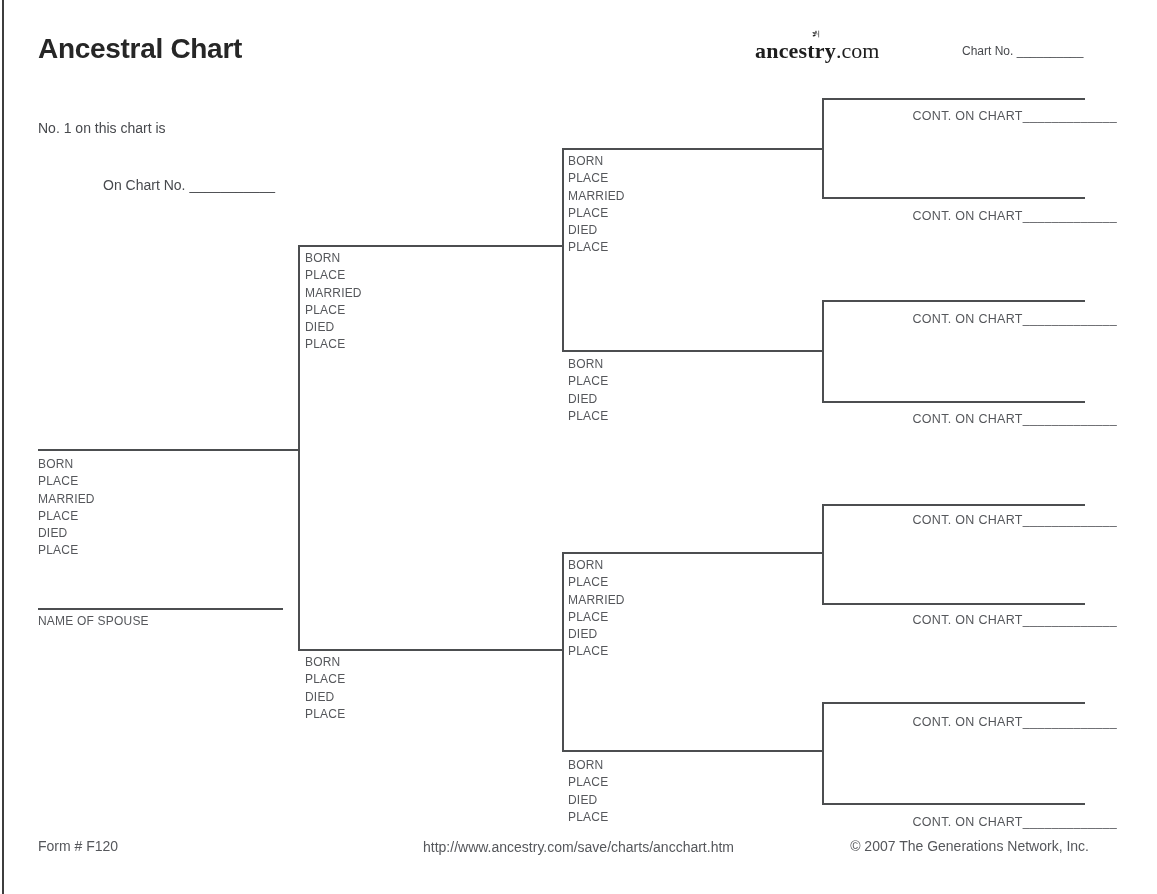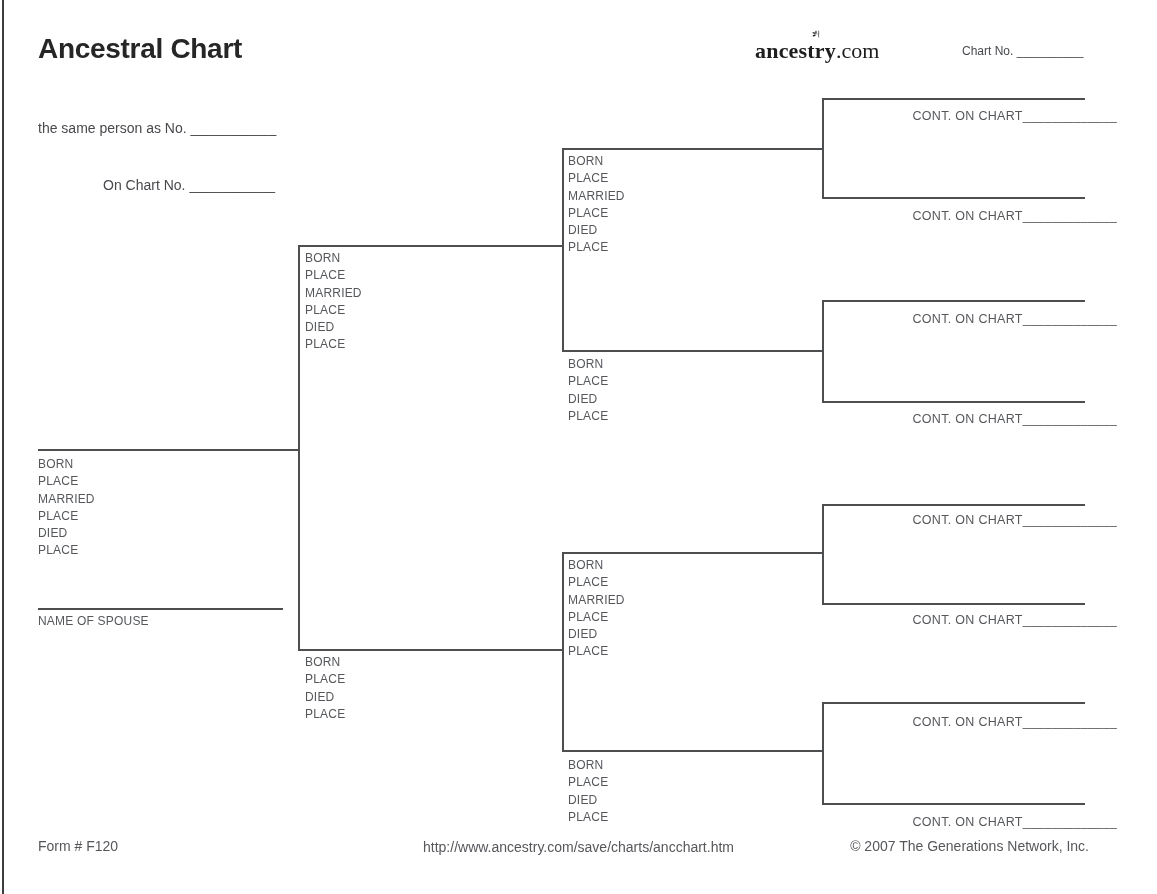--- a/index.html
+++ b/index.html
@@ -64,21 +64,21 @@
     <path d="M8.2 24.4 C 7.6 27, 9.4 28.2, 11 27.4" fill="none" stroke="#232323" stroke-width="1.4"></path>
   </svg>
   <span class="logo-text"><span class="bold">ancestry</span><span class="suffix">.com</span></span>
 </div>
 
 <div class="chart-no">
   <span>Chart No.</span>&nbsp;<span class="blank">__________</span>
 </div>
 
 <div class="intro">
-  <div><span>the same person as No.</span>&nbsp;<span>___________</span></div>
+  <div>No. 1 on this chart is</div>
 </div>
 <div class="intro-line3">
   <span>On Chart No.</span>&nbsp;<span>___________</span>
 </div>
 
 <div class="hline" style="left:38px;top:449px;width:261px;"></div>
 <div class="hline" style="left:38px;top:608px;width:245px;"></div>
 <div class="vline" style="left:298px;top:245px;height:405px;"></div>
 <div class="hline" style="left:298px;top:245px;width:265px;"></div>
 <div class="hline" style="left:298px;top:649px;width:265px;"></div>

